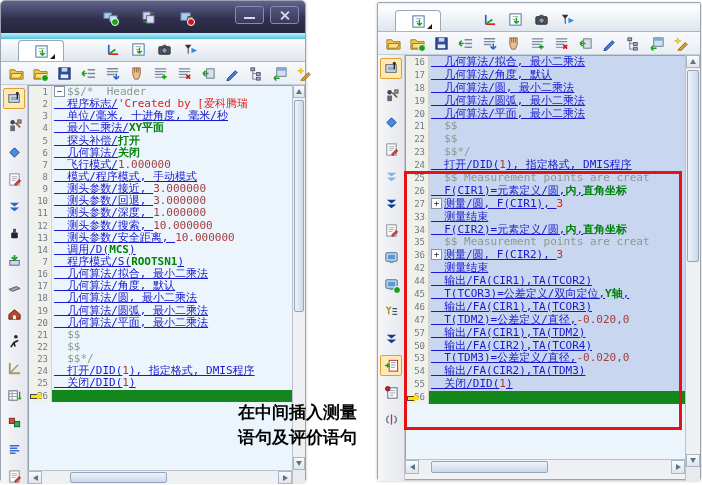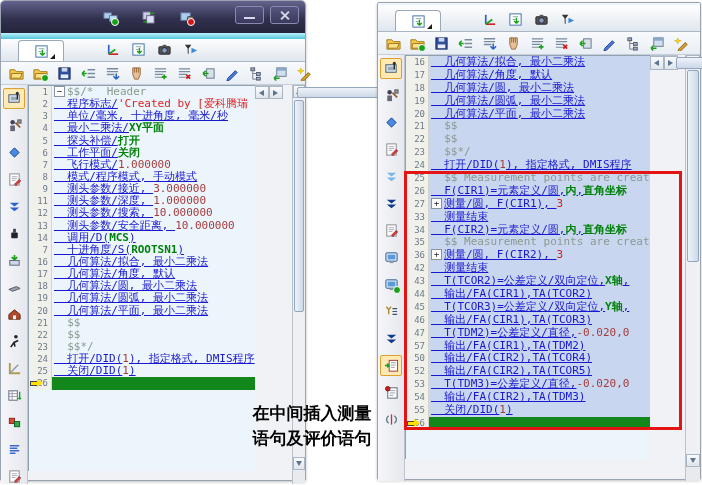--- a/index.html
+++ b/index.html
@@ -37,21 +37,21 @@
   .isvg{width:15px;height:15px;display:block;}
   .bdg{position:absolute;right:0;bottom:0;width:6px;height:6px;border-radius:50%;border:1px solid #fff;}
   .b-green{background:#18a018;} .b-red{background:#d41414;}
 
   
   .wbody{display:flex;align-items:stretch;}
   .win-left .wbody{height:399px;}
   .win-right .wbody{height:426px;}
   .rail{width:26px;background:linear-gradient(to right,#f5f6f9,#e6e8ee);border-right:1px solid #c0c5cf;display:flex;flex-direction:column;align-items:center;padding-top:3px;gap:6px;overflow:hidden;}
   .rail .tbi{width:20px;height:19px;}
-  .centercol{flex:1;display:flex;flex-direction:row;min-width:0;}
+  .centercol{flex:1;display:flex;flex-direction:column;min-width:0;}
   .editor{background:#ecf5fc;border-top:1px solid #8fa0b0;border-left:1px solid #8fa0b0;overflow:hidden;position:relative;}
   .win-left .editor{height:385px;}
   .win-right .editor{height:403px;}
 
   
   .cl{display:flex;align-items:stretch;font-family:"DejaVu Sans Mono",monospace;}
   .ed-left .cl{height:12.15px;font-size:11px;line-height:12.15px;}
   .ed-right .cl{height:12.9px;font-size:11px;line-height:12.9px;}
   .gut{width:23px;flex:0 0 23px;display:flex;justify-content:flex-end;align-items:center;background:#f0f1ea;border-right:1px solid #d4d4c8;color:#6e7a88;padding-right:3px;position:relative;box-sizing:border-box;}
   .num{font-size:9px;font-family:"DejaVu Sans Mono",monospace;}
@@ -77,21 +77,21 @@
   .htrack{flex:1;position:relative;}
   .hthumb{position:absolute;top:1px;bottom:1px;background:linear-gradient(#eef3fa,#ccd8e8);border:1px solid #93a6bd;border-radius:2px;}
   .corner{height:14px;background:#e8eaee;}
   .tri-u{width:0;height:0;border-left:3.5px solid transparent;border-right:3.5px solid transparent;border-bottom:5px solid #5c7490;}
   .tri-d{width:0;height:0;border-left:3.5px solid transparent;border-right:3.5px solid transparent;border-top:5px solid #5c7490;}
   .tri-l{width:0;height:0;border-top:3.5px solid transparent;border-bottom:3.5px solid transparent;border-right:5px solid #5c7490;}
   .tri-r{width:0;height:0;border-top:3.5px solid transparent;border-bottom:3.5px solid transparent;border-left:5px solid #5c7490;}
 
   
   .redbox{position:absolute;left:26px;top:168px;width:278px;height:259px;border:3px solid #e51414;z-index:5;box-sizing:border-box;}
-  .caption{position:absolute;left:238px;top:401px;width:148px;z-index:6;color:#000;font-size:17px;line-height:25px;font-weight:700;text-align:center;font-family:Liberation Serif, serif;}
+  .caption{position:absolute;left:238px;top:401px;width:148px;z-index:6;color:#000;font-size:17px;line-height:25px;font-weight:700;font-family:Liberation Mono, monospace;}
 </style>
 </head>
 <body>
 
 <svg width="0" height="0" style="position:absolute">
   <defs>
     <symbol id="sym-folder" viewBox="0 0 16 16">
         <path d="M1 4h5l2 2h7v8H1z" fill="#f4c84a" stroke="#a07818"></path>
         <path d="M3 8h11l-2 5H2z" fill="#fbe08a" stroke="#a07818"></path>
       </symbol>
@@ -497,21 +497,21 @@
             <div class="cl">
               <span class="gut">
                 <span class="num">5</span>
               </span>
               <span class="code"><span class="sg-k">  探头补偿/</span><span class="sg-v">打开</span></span>
             </div>
             <div class="cl">
               <span class="gut">
                 <span class="num">6</span>
               </span>
-              <span class="code"><span class="sg-k">  工作平面/</span><span class="sg-v">关闭</span></span>
+              <span class="code"><span class="sg-k">  几何算法/</span><span class="sg-v">关闭</span></span>
             </div>
             <div class="cl">
               <span class="gut">
                 <span class="num">7</span>
               </span>
               <span class="code"><span class="sg-k">  飞行模式/</span><span class="sg-n">1.000000</span></span>
             </div>
             <div class="cl">
               <span class="gut">
                 <span class="num">8</span>
@@ -519,20 +519,26 @@
               <span class="code"><span class="sg-k">  模式/程序模式, 手动模式</span></span>
             </div>
             <div class="cl">
               <span class="gut">
                 <span class="num">9</span>
               </span>
               <span class="code"><span class="sg-k">  测头参数/接近, </span><span class="sg-n">3.000000</span></span>
             </div>
             <div class="cl">
               <span class="gut">
+                <span class="num">10</span>
+              </span>
+              <span class="code"><span class="sg-k">  测头参数/回退, </span><span class="sg-n">3.000000</span></span>
+            </div>
+            <div class="cl">
+              <span class="gut">
                 <span class="num">11</span>
               </span>
               <span class="code"><span class="sg-k">  测头参数/深度, </span><span class="sg-n">1.000000</span></span>
             </div>
             <div class="cl">
               <span class="gut">
                 <span class="num">12</span>
               </span>
               <span class="code"><span class="sg-k">  测头参数/搜索, </span><span class="sg-n">10.000000</span></span>
             </div>
@@ -545,21 +551,21 @@
             <div class="cl">
               <span class="gut">
                 <span class="num">14</span>
               </span>
               <span class="code"><span class="sg-k">  调用/D(</span><span class="sg-v">MCS</span><span class="sg-k">)</span></span>
             </div>
             <div class="cl">
               <span class="gut">
                 <span class="num">7</span>
               </span>
-              <span class="code"><span class="sg-k">  十进角度/S(</span><span class="sg-v">ROOTSN1</span><span class="sg-k">)</span></span>
+              <span class="code"><span class="sg-k">  程序模式/S(</span><span class="sg-v">ROOTSN1</span><span class="sg-k">)</span></span>
             </div>
             <div class="cl">
               <span class="gut">
                 <span class="num">16</span>
               </span>
               <span class="code"><span class="sg-k">  几何算法/拟合, 最小二乘法</span></span>
             </div>
             <div class="cl">
               <span class="gut">
                 <span class="num">17</span>
@@ -924,26 +930,20 @@
               <span class="code"><span class="fold">+</span><span class="sg-k">测量/圆, F(CIR2), </span><span class="sg-r">3</span></span>
             </div>
             <div class="cl sel">
               <span class="gut">
                 <span class="num">42</span>
               </span>
               <span class="code"><span class="sg-k">  测量结束</span></span>
             </div>
             <div class="cl sel">
               <span class="gut">
-                <span class="num">43</span>
-              </span>
-              <span class="code"><span class="sg-k">  T(TCOR2)=公差定义/双向定位,</span><span class="sg-v">X轴</span><span class="sg-k">,</span></span>
-            </div>
-            <div class="cl sel">
-              <span class="gut">
                 <span class="num">44</span>
               </span>
               <span class="code"><span class="sg-k">  输出/FA(CIR1),TA(TCOR2)</span></span>
             </div>
             <div class="cl sel">
               <span class="gut">
                 <span class="num">45</span>
               </span>
               <span class="code"><span class="sg-k">  T(TCOR3)=公差定义/双向定位,</span><span class="sg-v">Y轴</span><span class="sg-k">,</span></span>
             </div>
@@ -963,26 +963,20 @@
               <span class="gut">
                 <span class="num">57</span>
               </span>
               <span class="code"><span class="sg-k">  输出/FA(CIR1),TA(TDM2)</span></span>
             </div>
             <div class="cl sel">
               <span class="gut">
                 <span class="num">50</span>
               </span>
               <span class="code"><span class="sg-k">  输出/FA(CIR2),TA(TCOR4)</span></span>
-            </div>
-            <div class="cl sel">
-              <span class="gut">
-                <span class="num">52</span>
-              </span>
-              <span class="code"><span class="sg-k">  输出/FA(CIR2),TA(TCOR5)</span></span>
             </div>
             <div class="cl sel">
               <span class="gut">
                 <span class="num">53</span>
               </span>
               <span class="code"><span class="sg-k">  T(TDM3)=公差定义/直径,</span><span class="sg-n">-0.020,0</span></span>
             </div>
             <div class="cl sel">
               <span class="gut">
                 <span class="num">54</span>

